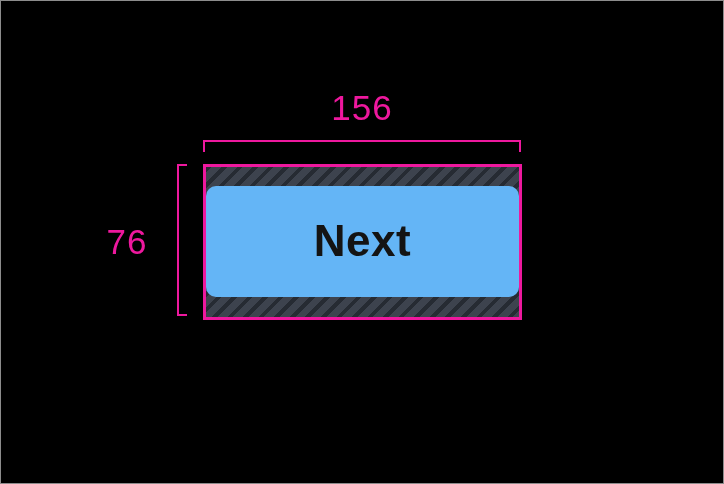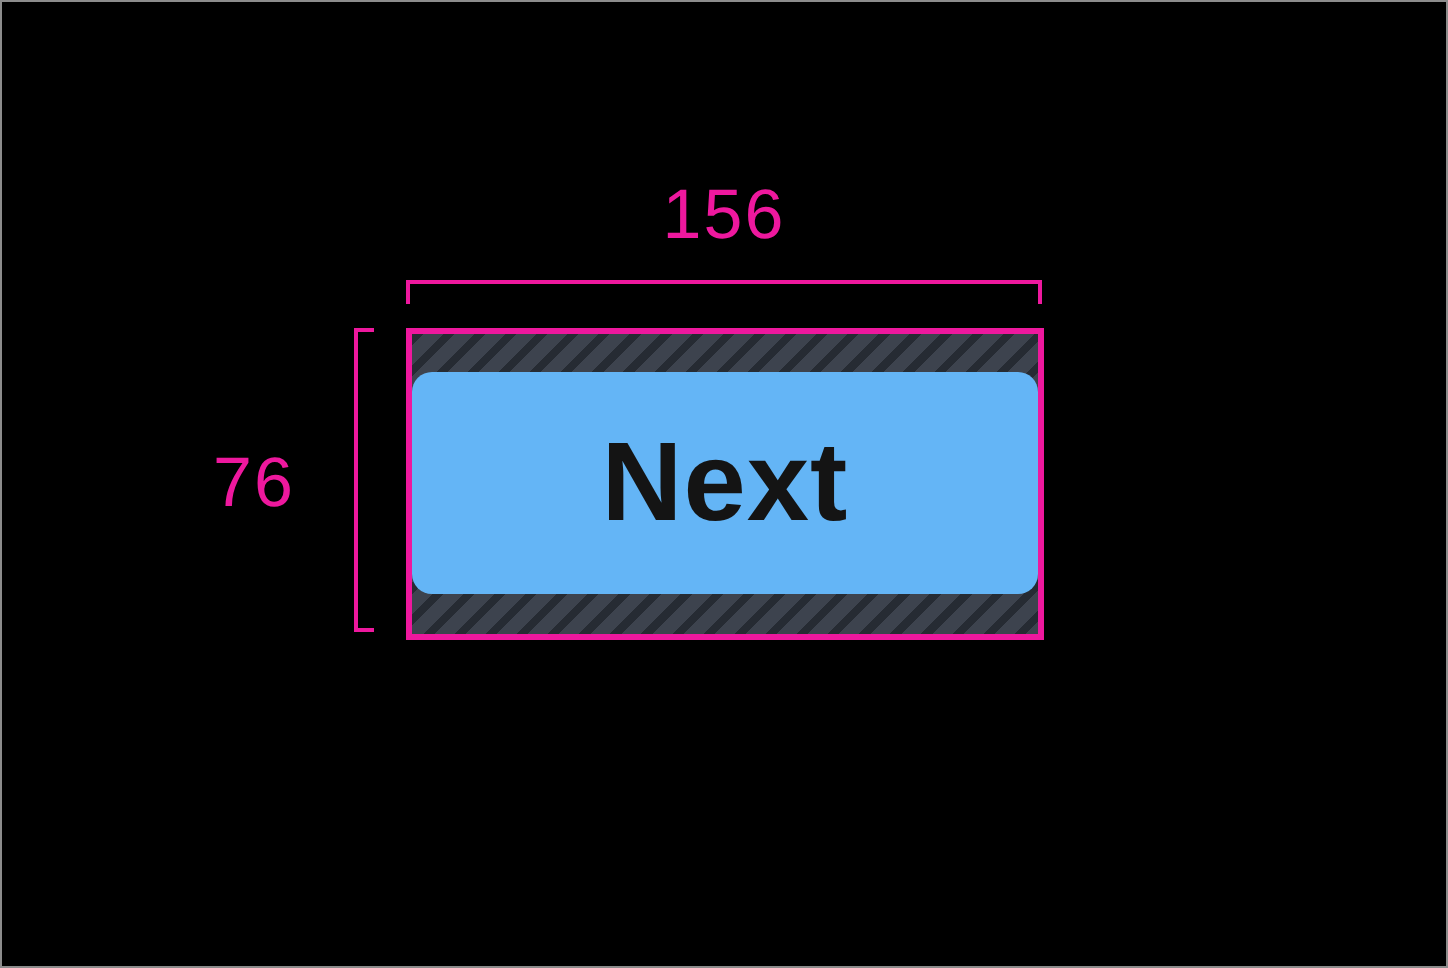--- a/index.html
+++ b/index.html
@@ -75,21 +75,21 @@
     left: 0; right: 0; top: 19px; height: 111px;
     background: var(--color-button-fill, #64b5f6);
     border-radius: 10px;
     display: flex;
     align-items: center;
     justify-content: center;
     cursor: pointer;
   }
   .next-button span {
     color: var(--color-button-text, #141414);
-    font-size: 56px;
+    font-size: 44px;
     line-height: 1;
     font-weight: 600;
     letter-spacing: 0.5px;
     padding-bottom: 2px;
   }
 </style>
 </head>
 <body>
 
 <div class="stage">

